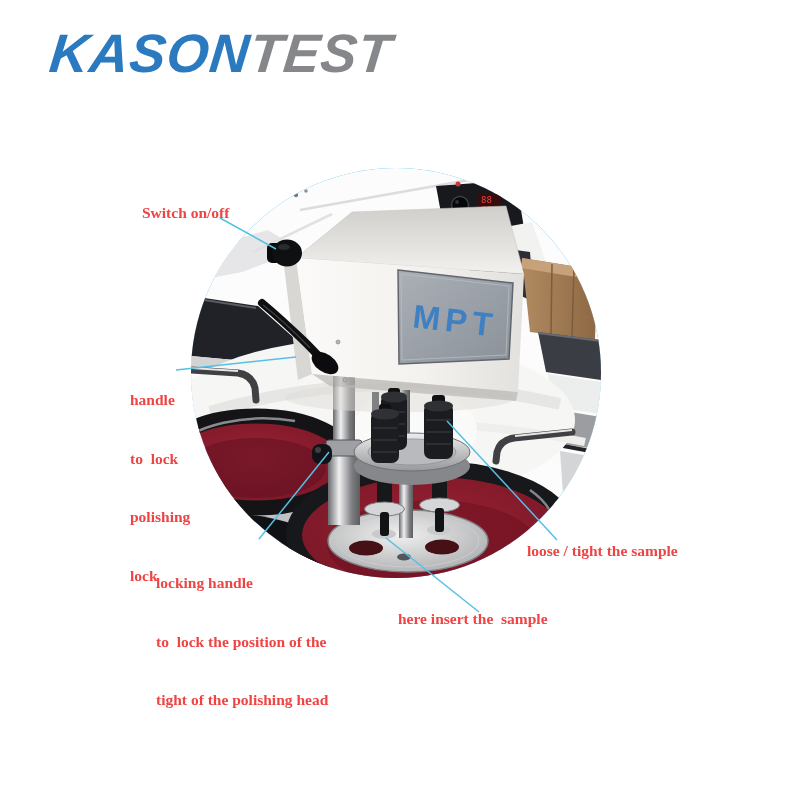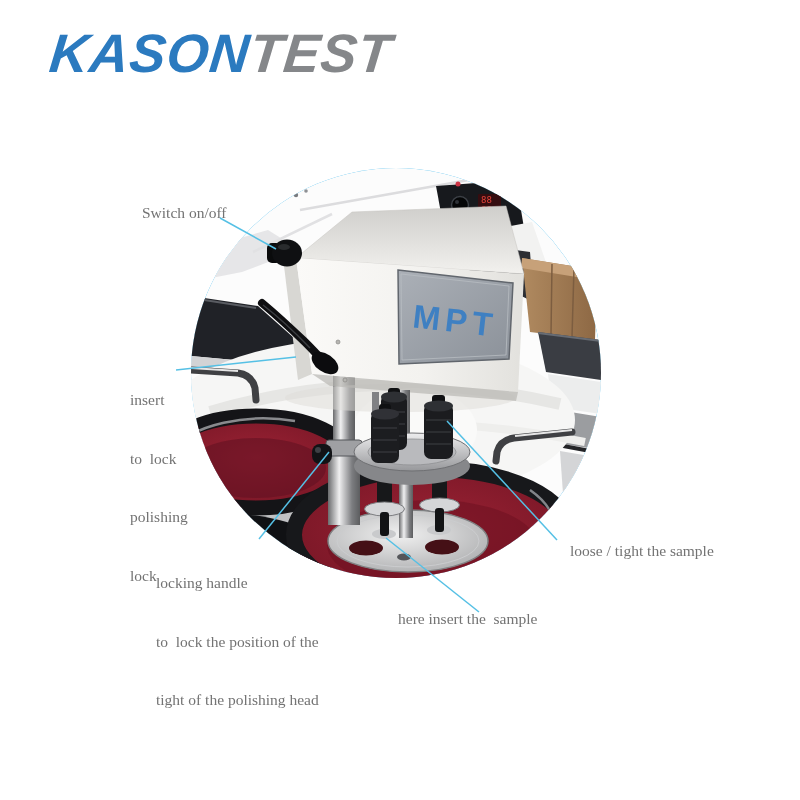--- a/index.html
+++ b/index.html
@@ -9,26 +9,26 @@
   .logo{position:absolute;left:50px;top:22px;font-family:"Liberation Sans",sans-serif;
         font-style:italic;font-weight:bold;font-size:54px;letter-spacing:1px;
         transform:skewX(-6deg);white-space:nowrap;}
   .logo .k{color:#2b7abf;}
   .logo .t{color:#85878a;}
   
   .photo{position:absolute;left:191px;top:168px;width:410px;height:410px;border-radius:50%;
          overflow:hidden;background:#0ea5e9;z-index:1;}
   .photo svg{display:block;width:410px;height:410px;}
   
-  .callout{position:absolute;color:#737373;font-size:15.5px;line-height:19.5px;
-           white-space:pre-wrap;z-index:2;}
+  .callout{position:absolute;color:#ef4444;font-size:15.5px;line-height:19.5px;
+           white-space:pre-wrap;z-index:2;font-weight:bold;}
   .co-switch{left:142px;top:203px;}
   .co-open{left:130px;top:351px;}
   .co-handle{left:156px;top:534px;}
-  .co-loose{left:527px;top:541px;margin-left:43px;}
+  .co-loose{left:527px;top:541px;}
   .co-insert{left:398px;top:609px;text-align:center;}
   
   .leaders{position:absolute;left:0;top:0;width:800px;height:800px;z-index:3;pointer-events:none;}
 </style>
 </head>
 <body>
 
 <div class="page">
 
   <div class="logo"><span class="k">KASON</span><span class="t">TEST</span></div>
@@ -241,21 +241,21 @@
           <ellipse cx="438.5" cy="406" rx="14.5" ry="5.5" fill="#2e3034"></ellipse>
           <path d="M426,420 H451 M426,432 H451 M426,444 H451" stroke="#3f4145" stroke-width="1.2"></path>
         </g>
       </g>
     </svg>
   </div>
 
   <div class="callout co-switch">Switch on/off</div>
 
   <div class="callout co-open">
-    <div>insert</div>
+    <div>handle</div>
     <div>to  lock</div>
     <div>polishing</div>
     <div>lock</div>
   </div>
 
   <div class="callout co-handle">
     <div>locking handle</div>
     <div>to  lock the position of the</div>
     <div>tight of the polishing head</div>
   </div>

